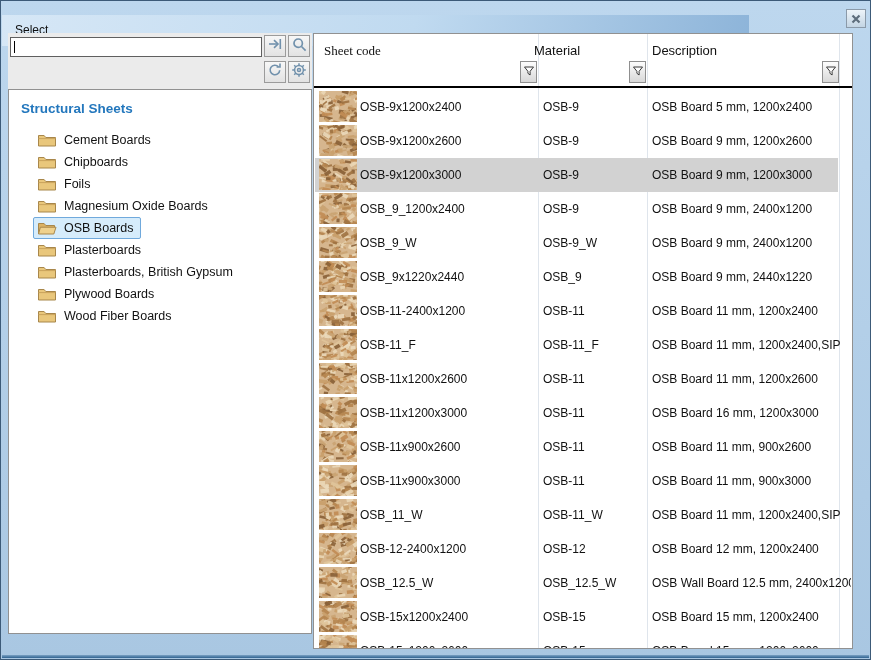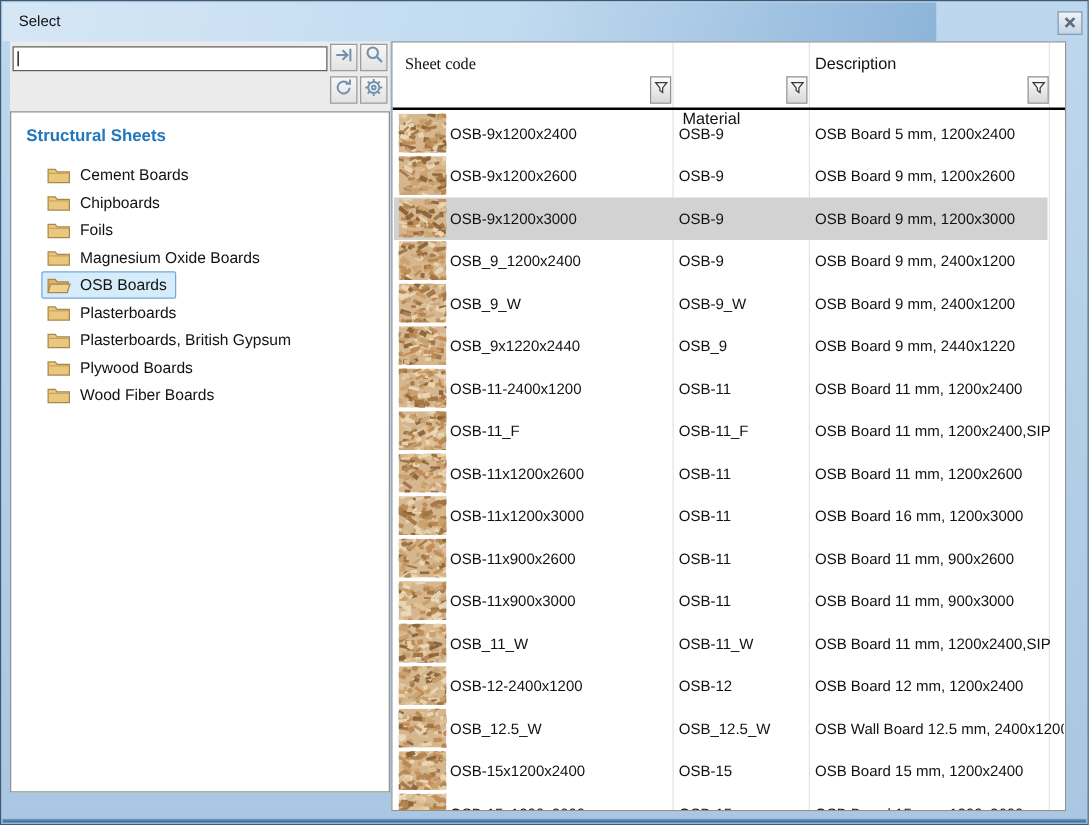--- a/index.html
+++ b/index.html
@@ -5,21 +5,21 @@
   * { box-sizing: border-box; margin: 0; padding: 0; }
   html,body { width:871px; height:660px; overflow:hidden;
     font-family:"Liberation Sans","DejaVu Sans",sans-serif; }
 
   .window { position:absolute; left:0; top:0; width:871px; height:660px;
     border:1px solid #3c5a78;
     background:linear-gradient(#bdd7ee,#a9c7e2); }
   .bottom-edge { position:absolute; left:1px; right:1px; bottom:1px; height:3px;
     background:linear-gradient(#7ba2c4,#2f6290); }
 
-  .titlebar { position:absolute; left:1px; top:1px; width:747px; height:31px;
+  .titlebar { position:absolute; left:1px; top:14px; width:747px; height:31px;
     background:linear-gradient(105deg,#d6e7f6 0%,#c0daf0 55%,#8db4d9 100%); }
   .title-text { position:absolute; left:13px; top:0; line-height:31px;
     font-size:12px; color:#111; }
   .close-btn { position:absolute; left:845px; top:8px; width:20px; height:19px;
     border:1px solid #8b9aa9; background:linear-gradient(#eef4f9,#c3d5e4);
     display:flex; align-items:center; justify-content:center; cursor:pointer; }
 
   .toolbar-area { position:absolute; left:7px; top:32px; width:304px; height:56px;
     background:#ebebeb; }
   .search-wrap { position:absolute; left:2px; top:4px; width:252px; height:20px; }
@@ -48,21 +48,21 @@
   .tree-label { font-size:12.5px; color:#111; white-space:nowrap; }
 
   .table-panel { position:absolute; left:312px; top:32px; width:540px; height:616px;
     background:#fff; border:1px solid #919191; overflow:hidden; }
   .col-sep { position:absolute; top:0; bottom:0; width:1px; background:#dfe5ec; z-index:0; }
   .sep1 { left:224px; } .sep2 { left:333px; } .sep3 { left:525px; }
 
   .thead { position:absolute; left:0; top:0; right:0; height:54px;
     border-bottom:2px solid #000; z-index:2; }
   .th-label { position:absolute; top:9px; font-size:13px; color:#111; }
-  .th1 { left:10px;font-family:Liberation Serif, serif; } .th2 { left:232px;margin-top:44px; } .th3 { left:338px; }
+  .th1 { left:10px;font-family:Liberation Serif, serif; } .th2 { left:220px; } .th3 { left:338px; }
   .filter-btn { position:absolute; bottom:3px; width:17px; height:22px;
     border:1px solid #8f8f8f; background:linear-gradient(#fdfdfd,#d8d8d8);
     display:flex; align-items:center; justify-content:center; cursor:pointer; }
   .fb1 { left:206px; } .fb2 { left:315px; } .fb3 { left:508px; }
 
   .rows { position:absolute; left:1px; top:56px; right:1px; bottom:0; overflow:hidden; z-index:1; }
   .row { position:relative; height:34px; }
   .row.selected::after { content:""; position:absolute; left:0; right:13px; top:0;
     bottom:0; background:#d2d2d2; z-index:0; }
   .thumb { position:absolute; left:4px; top:1px; width:38px; height:31px; z-index:1; }

